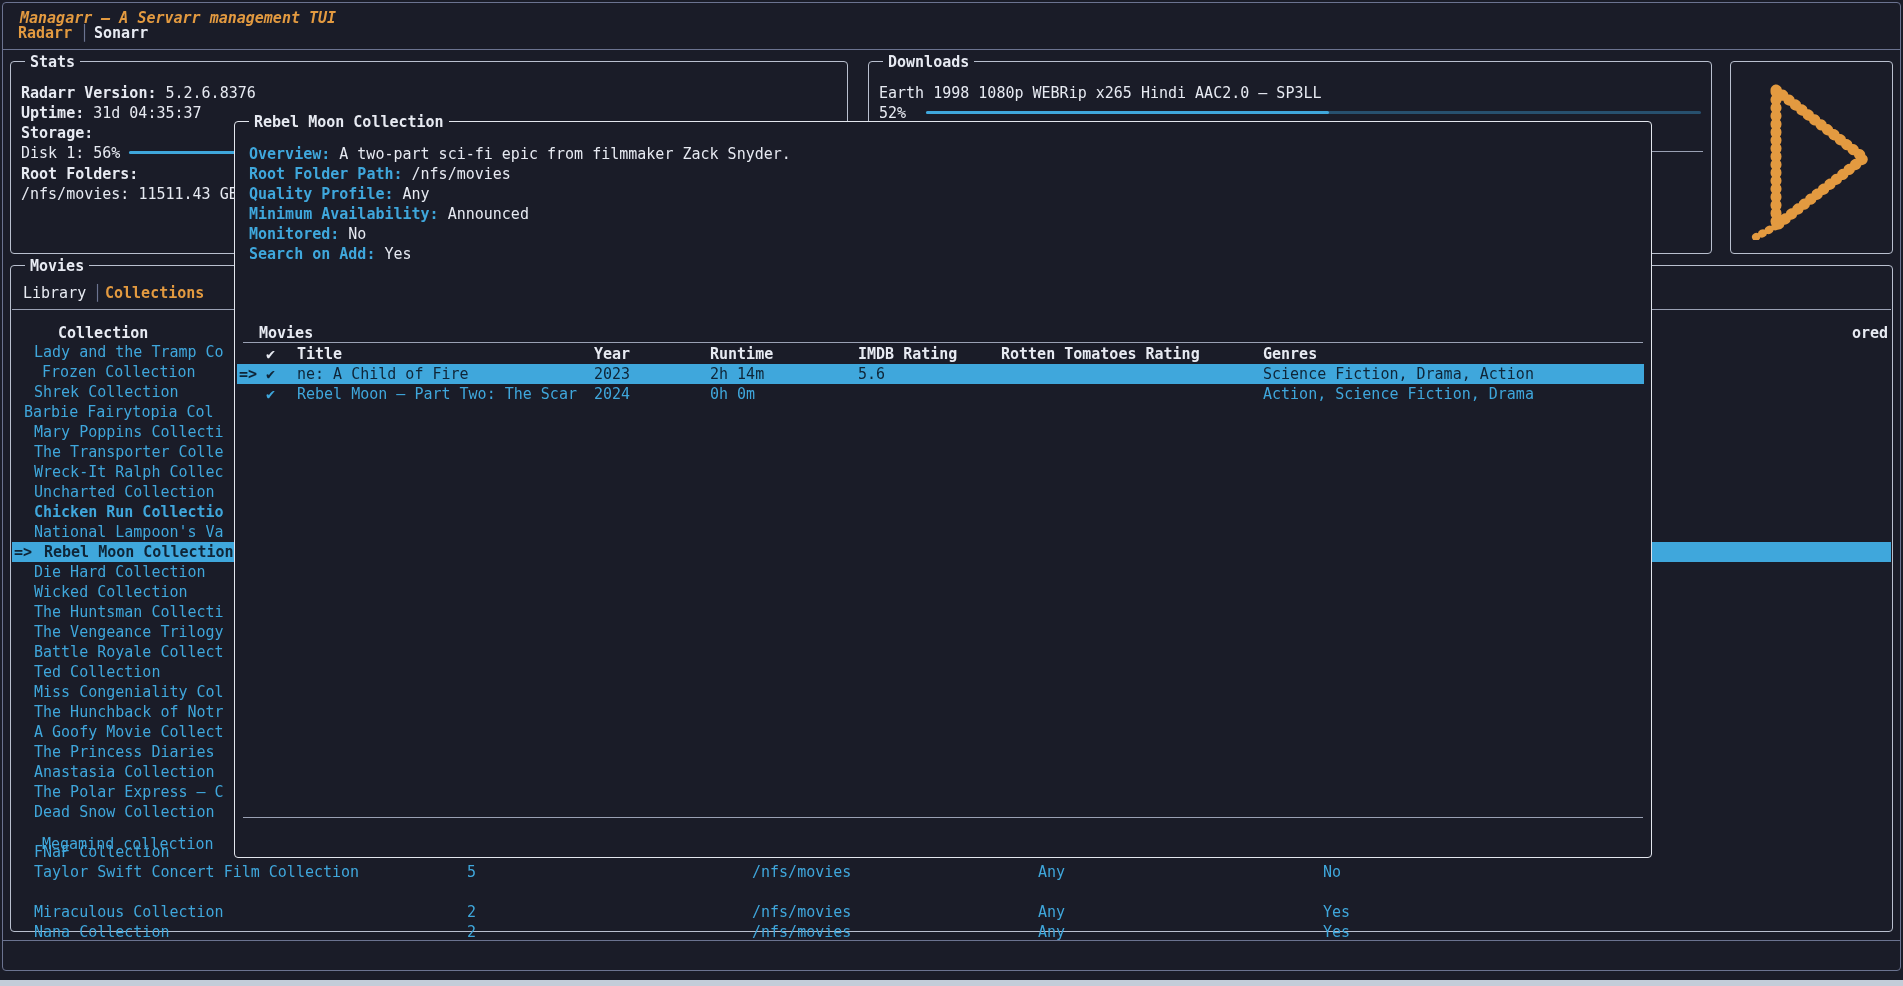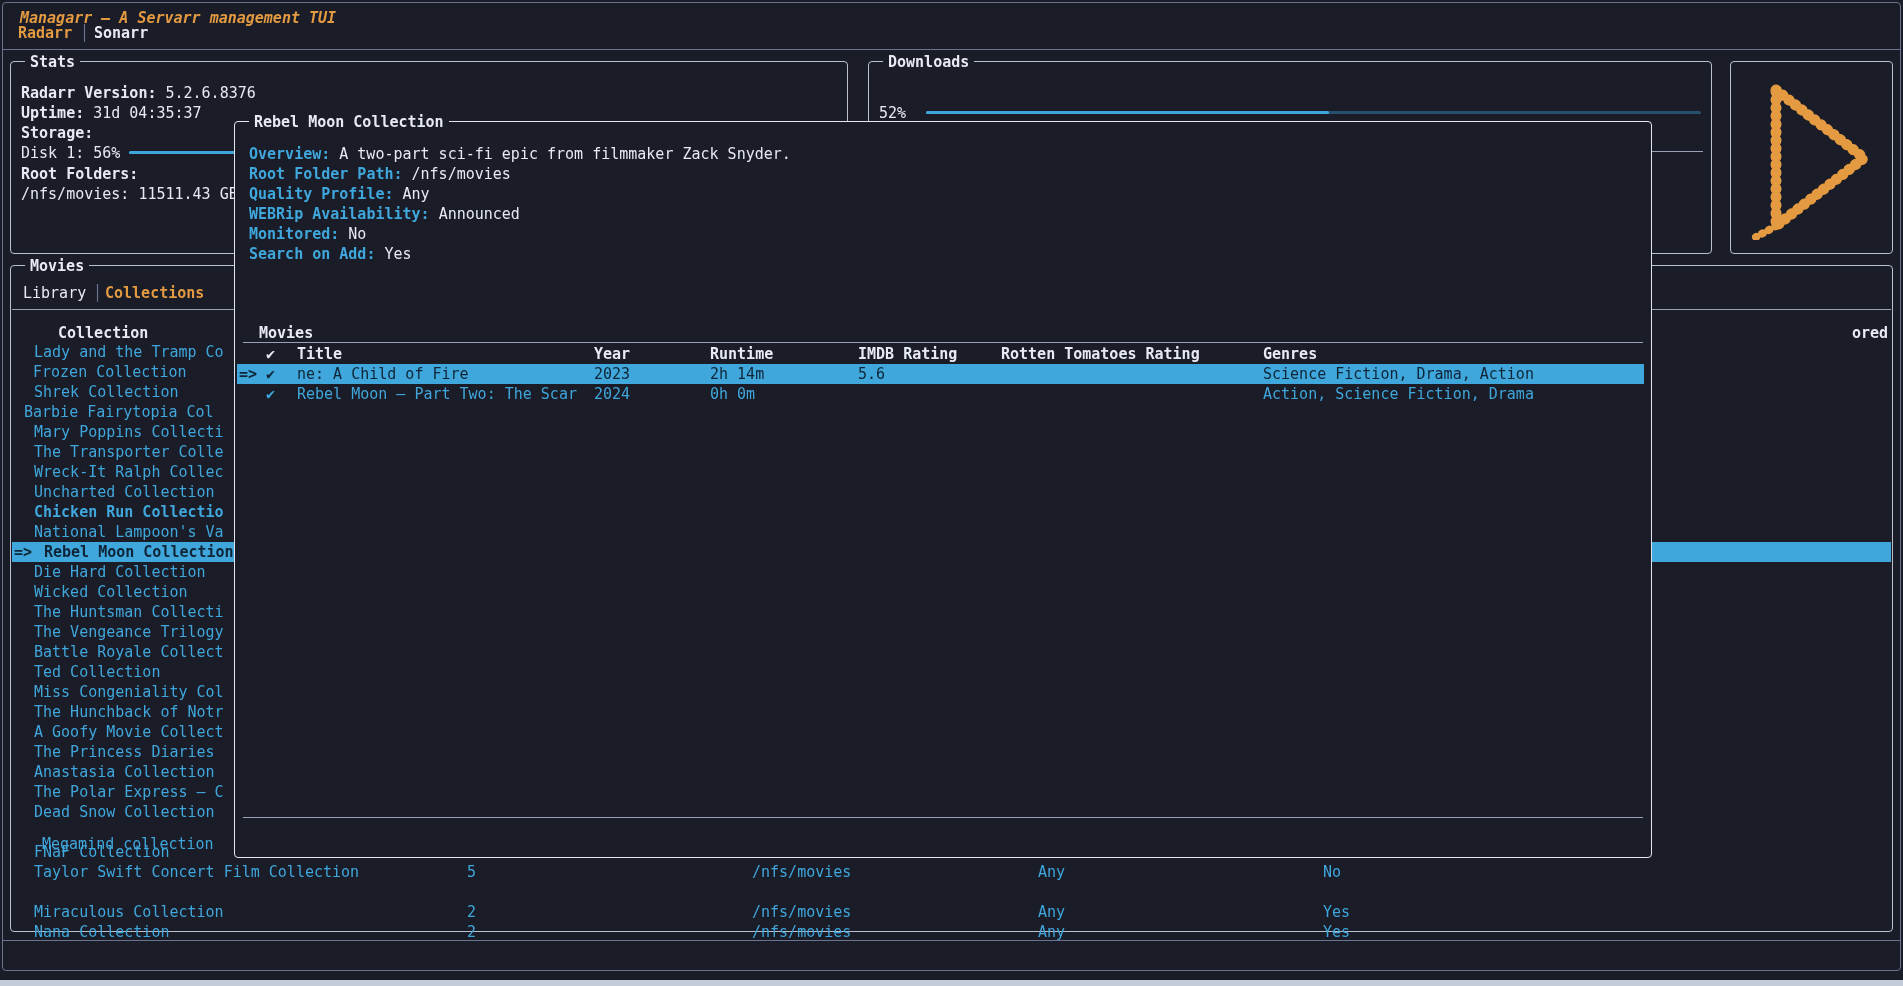--- a/index.html
+++ b/index.html
@@ -54,20 +54,21 @@
     <div class="t fg" style="left:10px;top:81px" data-interactable="false">Disk 1: 56%</div>
     <div class="gauge" style="left:118px;top:89px;width:712px" data-interactable="false">
         <i style="width:56%"></i>
       </div>
     <div class="t bold fg" style="left:10px;top:102px" data-interactable="false">Root Folders:</div>
     <div class="t fg" style="left:10px;top:122px" data-interactable="false">/nfs/movies: 11511.43 GB</div>
   </div>
 
   <div class="panel" style="left:868px;top:61px;width:844px;height:193px" data-interactable="false">
     <div class="chip bold fg" style="left:14px" data-interactable="false">Downloads</div>
+    <div class="t fg" style="left:10px;top:21px" data-interactable="false">Earth 1998 1080p WEBRip x265 Hindi AAC2.0 – SP3LL</div>
     <div class="t fg" style="left:10px;top:41px" data-interactable="false">52%</div>
     <div class="gauge" style="left:57px;top:49px;width:775px" data-interactable="false">
         <i style="width:52%"></i>
       </div>
     <div class="hline pb" style="left:8px;top:89px;width:826px" data-interactable="false"></div>
   </div>
 
   <div class="panel" style="left:1730px;top:61px;width:163px;height:193px" data-interactable="false">
     <svg width="150" height="164" viewBox="0 0 150 164" style="position:absolute;left:5px;top:14px" data-interactable="false">
       <path d="M40 14 L128 82 L40 150 Z" fill="none" stroke="#e39a40" stroke-width="11" stroke-dasharray="0.6 7.5" stroke-linecap="round" stroke-linejoin="round"></path>
@@ -83,21 +84,21 @@
     <div class="hline pb" style="left:1px;top:43px;width:1879px" data-interactable="false"></div>
     <div class="t bold fg" style="left:47px;top:57px" data-interactable="false">Collection</div>
     <div class="t bold fg" style="left:1841px;top:57px" data-interactable="false">ored</div>
   </div>
 
   <div data-interactable="false" style="position:absolute;left:0;top:0;width:1903px;height:986px;z-index:3">
       <div class="lrow" data-interactable="true" style="top: 342px;">
         <span class="t bl" data-interactable="false" style="left: 34px;">Lady and the Tramp Co</span>
       </div>
       <div class="lrow" data-interactable="true" style="top: 362px;">
-        <span class="t bl" data-interactable="false" style="left: 33px; text-align: center;">Frozen Collection</span>
+        <span class="t bl" data-interactable="false" style="left: 42px; text-align: center;">Frozen Collection</span>
       </div>
       <div class="lrow" data-interactable="true" style="top: 382px;">
         <span class="t bl" data-interactable="false" style="left: 34px;">Shrek Collection</span>
       </div>
       <div class="lrow" data-interactable="true" style="top: 402px;">
         <span class="t bl" data-interactable="false" style="left: 24px;">Barbie Fairytopia Col</span>
       </div>
       <div class="lrow" data-interactable="true" style="top: 422px;">
         <span class="t bl" data-interactable="false" style="left: 34px;">Mary Poppins Collecti</span>
       </div>
@@ -187,21 +188,21 @@
         <span class="t bl" data-interactable="false" style="left: 1323px;">Yes</span>
       </div>
     </div>
 
   <div class="panel modal" style="left:234px;top:121px;width:1418px;height:737px" data-interactable="false">
     <div class="chip bold fg" style="left:14px" data-interactable="false">Rebel Moon Collection</div>
 
     <div class="t" style="left:14px;top:22px" data-interactable="false"><span class="bold bl" data-interactable="false">Overview:</span><span class="fg sp" data-interactable="false">A two-part sci-fi epic from filmmaker Zack Snyder.</span></div>
     <div class="t" style="left:14px;top:42px" data-interactable="false"><span class="bold bl" data-interactable="false">Root Folder Path:</span><span class="fg sp" data-interactable="false">/nfs/movies</span></div>
     <div class="t" style="left:14px;top:62px" data-interactable="false"><span class="bold bl" data-interactable="false">Quality Profile:</span><span class="fg sp" data-interactable="false">Any</span></div>
-    <div class="t" style="left:14px;top:82px" data-interactable="false"><span class="bold bl" data-interactable="false">WEBRip Availability:</span><span class="fg sp" data-interactable="false">Announced</span></div>
+    <div class="t" style="left:14px;top:82px" data-interactable="false"><span class="bold bl" data-interactable="false">Minimum Availability:</span><span class="fg sp" data-interactable="false">Announced</span></div>
     <div class="t" style="left:14px;top:102px" data-interactable="false"><span class="bold bl" data-interactable="false">Monitored:</span><span class="fg sp" data-interactable="false">No</span></div>
     <div class="t" style="left:14px;top:122px" data-interactable="false"><span class="bold bl" data-interactable="false">Search on Add:</span><span class="fg sp" data-interactable="false">Yes</span></div>
 
     <div class="t bold fg" style="left:24px;top:201px" data-interactable="false">Movies</div>
     <div class="hline pb" style="left:8px;top:220px;width:1400px" data-interactable="false"></div>
 
     <span class="t bold fg" style="left:31px;top:222px" data-interactable="false">✔</span>
     <span class="t bold fg" style="left:62px;top:222px" data-interactable="false">Title</span>
     <span class="t bold fg" style="left:359px;top:222px" data-interactable="false">Year</span>
     <span class="t bold fg" style="left:475px;top:222px" data-interactable="false">Runtime</span>

